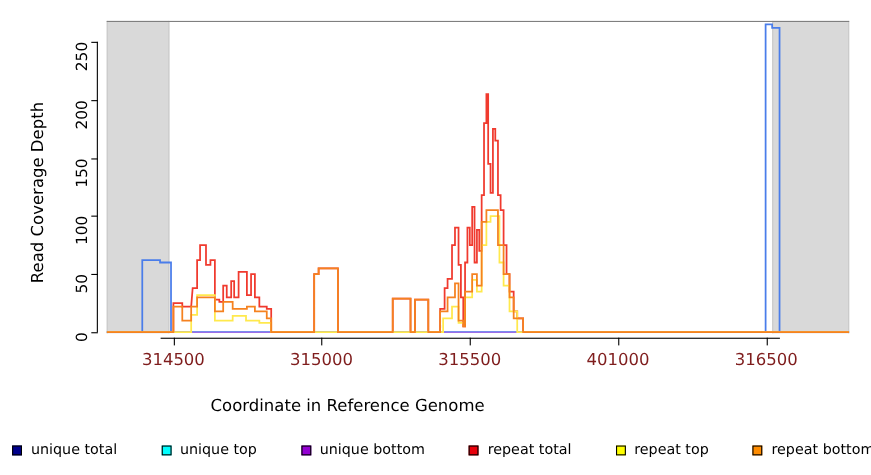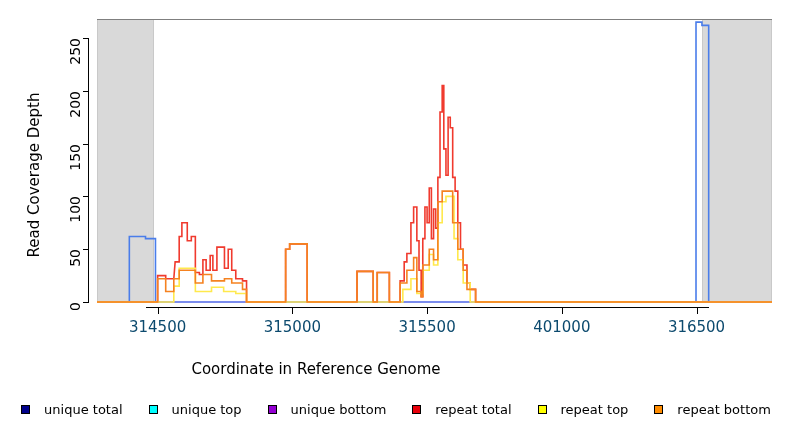--- a/index.html
+++ b/index.html
@@ -61,37 +61,37 @@
     position:absolute;
     font-size:14px;color:#000;
     text-align:right;
     width:40px;
     transform:rotate(-90deg);
     transform-origin:right center;
     white-space:nowrap;
   }
   .xtick-label{
     position:absolute;
-    font-size:15px;color:#0c4a6e;
+    font-size:15px;color:#7f1d1d;
     text-align:center;
     width:90px;
     white-space:nowrap;
   }
 
   
   .legend{
     position:absolute;
     left:0;top:398px;
     width:792px;height:22px;
     display:flex;
     justify-content:center;
     align-items:center;
     gap:26px;
   }
-  .legend-item{display:flex;align-items:center;gap:14px;}
+  .legend-item{display:flex;align-items:center;gap:8px;margin-left:14px;}
   .swatch{
     width:9px;height:9px;
     border:1px solid #000;
     box-sizing:border-box;
     display:block;
   }
   .legend-text{font-size:13px;color:#000;white-space:nowrap;}
 </style>
 </head>
 <body>

